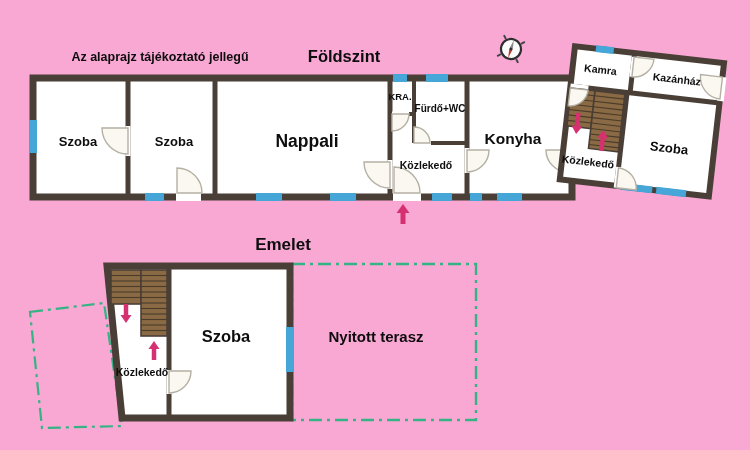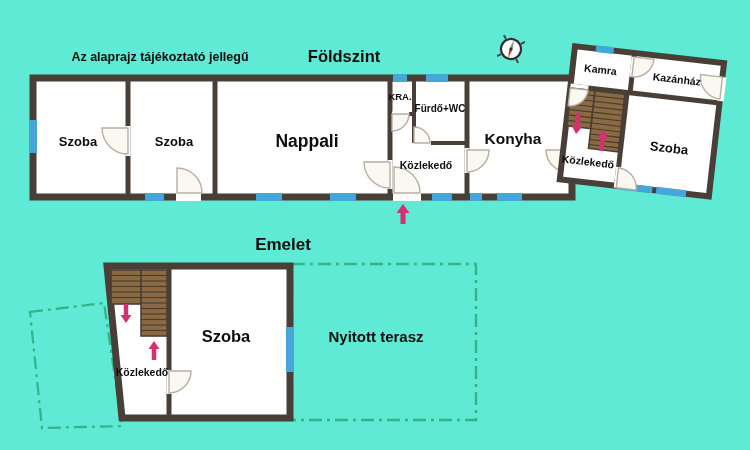--- a/index.html
+++ b/index.html
@@ -1,17 +1,17 @@
 <!DOCTYPE html>
 <html><head>
 <meta charset="utf-8">
 <style>
   html,body{margin:0;padding:0;background:#ffffff;}
   #canvas{
-    position:relative;width:750px;height:450px;background:#5eead4;overflow:hidden;
+    position:relative;width:750px;height:450px;background:#f9a8d4;overflow:hidden;
     font-family:"Liberation Sans", sans-serif;
   }
   svg text{
     font-family:"Liberation Sans", sans-serif;
     font-weight:bold;
     fill:#0d0d0d;
   }
 </style>
 </head>
 <body>

